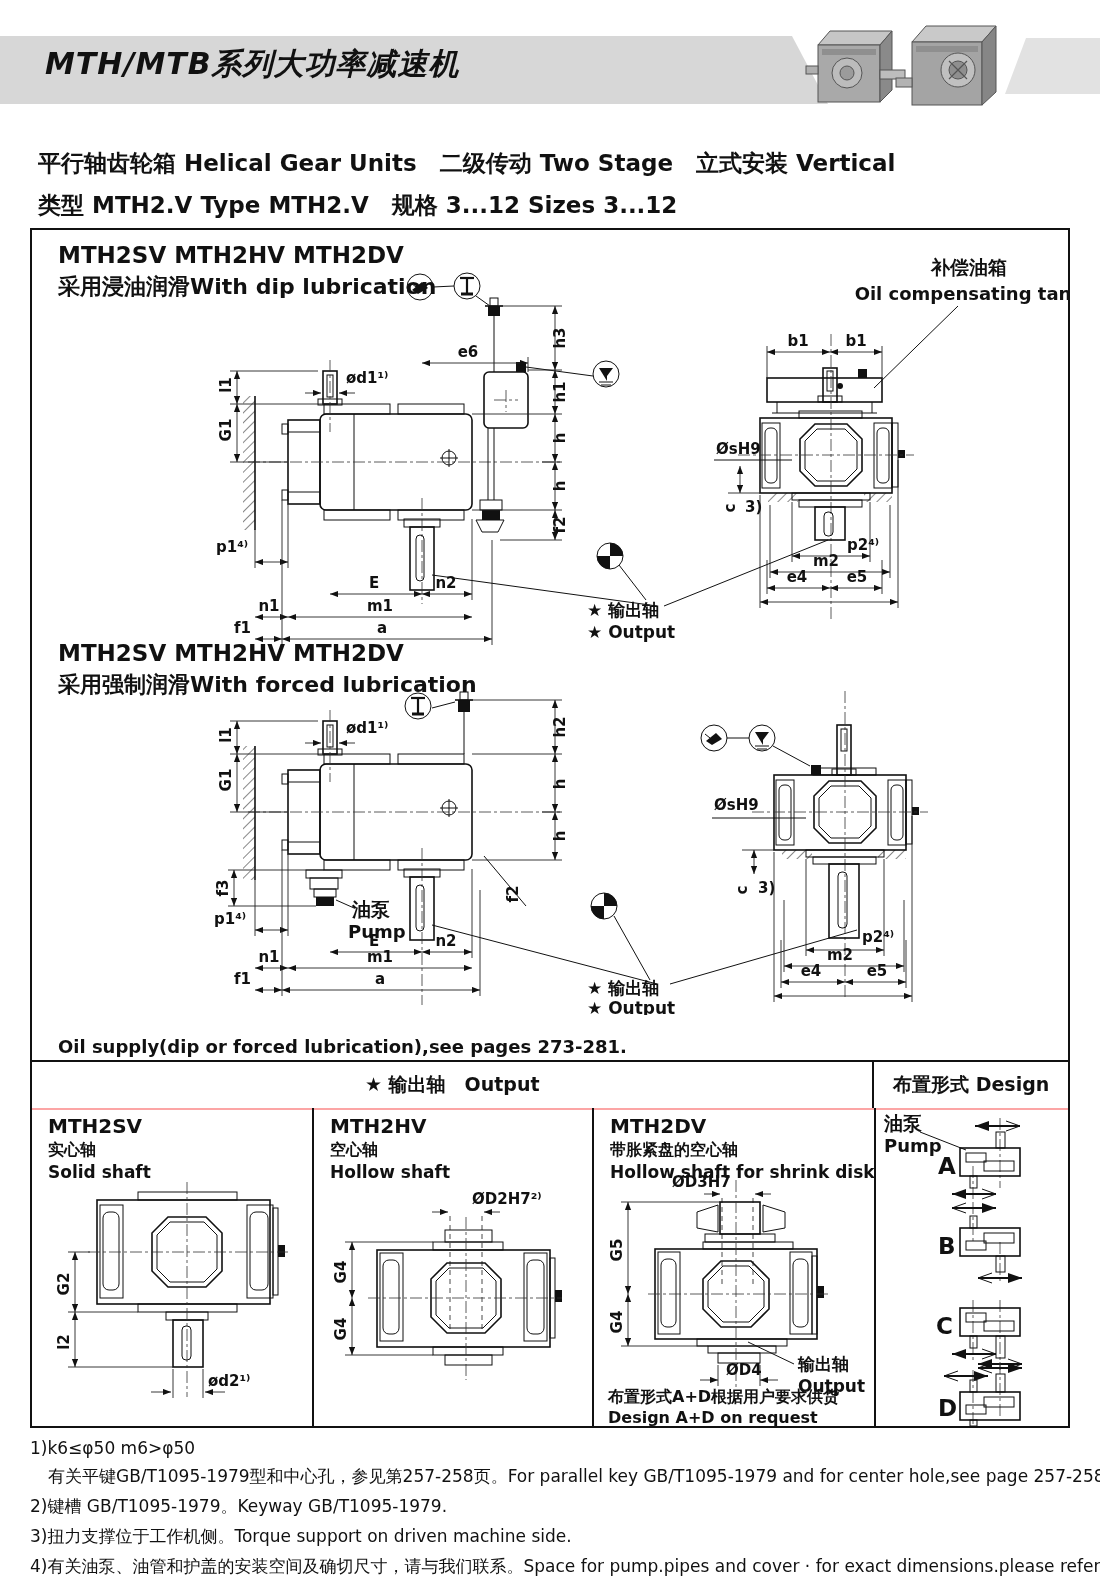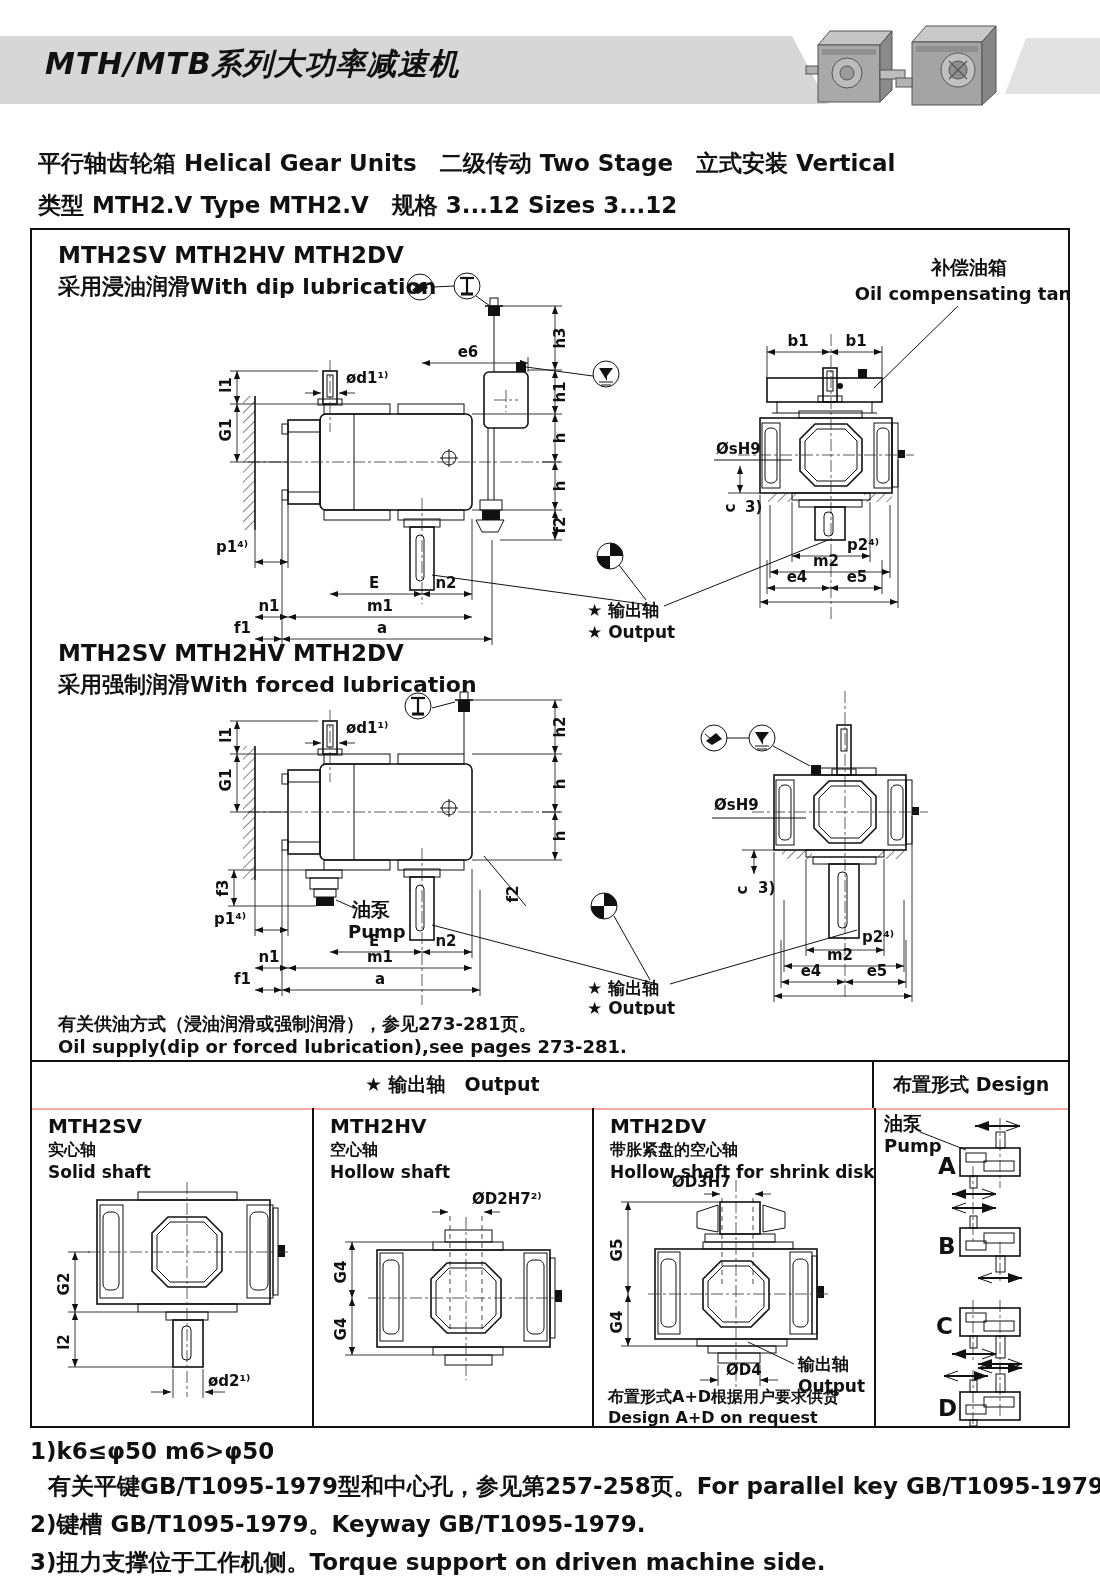--- a/index.html
+++ b/index.html
@@ -22,21 +22,21 @@
         justify-content:center;font-weight:bold;font-size:19px;}
   .cell{position:absolute;top:878px;height:318px;}
   .c1{left:0;width:280px;} .c2{left:280px;width:278px;border-left:2px solid #111;}
   .c3{left:560px;width:280px;border-left:2px solid #111;}
   .c4{left:842px;width:192px;border-left:2px solid #111;}
   .cm{position:absolute;left:16px;top:6px;font-weight:bold;font-size:20px;white-space:nowrap;}
   .cz{position:absolute;left:16px;top:32px;font-weight:bold;font-size:16px;white-space:nowrap;}
   .ce{position:absolute;left:16px;top:54px;font-weight:bold;font-size:17px;white-space:nowrap;}
   .cellsvg{position:absolute;left:0;top:0;}
   .footers{position:absolute;left:30px;top:1438px;width:1050px;}
-  .fl{font-weight:bold;font-size:23px;white-space:nowrap;margin-bottom:7px;}
+  .fl{font-weight:normal;font-size:17px;white-space:nowrap;margin-bottom:7px;}
   .fl-indent{padding-left:18px;}
   svg .o{fill:none;stroke:#111;stroke-width:1.6;}
   svg .t{fill:none;stroke:#111;stroke-width:1;}
   svg .d{fill:none;stroke:#222;stroke-width:0.9;}
   svg .c{fill:none;stroke:#333;stroke-width:0.8;stroke-dasharray:12 3 3 3;}
   svg .da{fill:none;stroke:#333;stroke-width:0.9;stroke-dasharray:5 4;}
   svg .f{fill:#111;stroke:none;}
   svg text{fill:#111;font-weight:bold;}
   svg .dim{font-size:15px;} svg .mid{text-anchor:middle;} svg .enda{text-anchor:end;}
   svg .zh{font-size:19px;} svg .en{font-size:18px;} svg .big{font-size:23px;}
@@ -457,21 +457,20 @@
         <line x1="772" y1="852" x2="772" y2="1002" class="d"></line>
         <line x1="910" y1="816" x2="910" y2="1002" class="d"></line>
         <line x1="772" y1="996" x2="910" y2="996" class="d" marker-start="url(#arB)" marker-end="url(#arB)"></line>
       </g>
       <line x1="430" y1="925" x2="655" y2="984" class="t"></line>
       <line x1="855" y1="930" x2="668" y2="984" class="t"></line>
       <text x="585" y="994" class="med">★ 输出轴</text>
       <text x="585" y="1014" class="med">★ Output</text>
     </svg>
 
-    <div class="noteline" style="top:782px">有关供油方式（浸油润滑或强制润滑），参见273-281页。</div>
     <div class="noteline" style="top:806px">Oil supply(dip or forced lubrication),see pages 273-281.</div>
 
     <div class="hdrrow">
       <div class="hdrleft">★ 输出轴　Output</div>
       <div class="hdrright">布置形式 Design</div>
     </div>
 
     <div class="cell c1">
       <div class="cm">MTH2SV</div>
       <div class="cz">实心轴</div>

